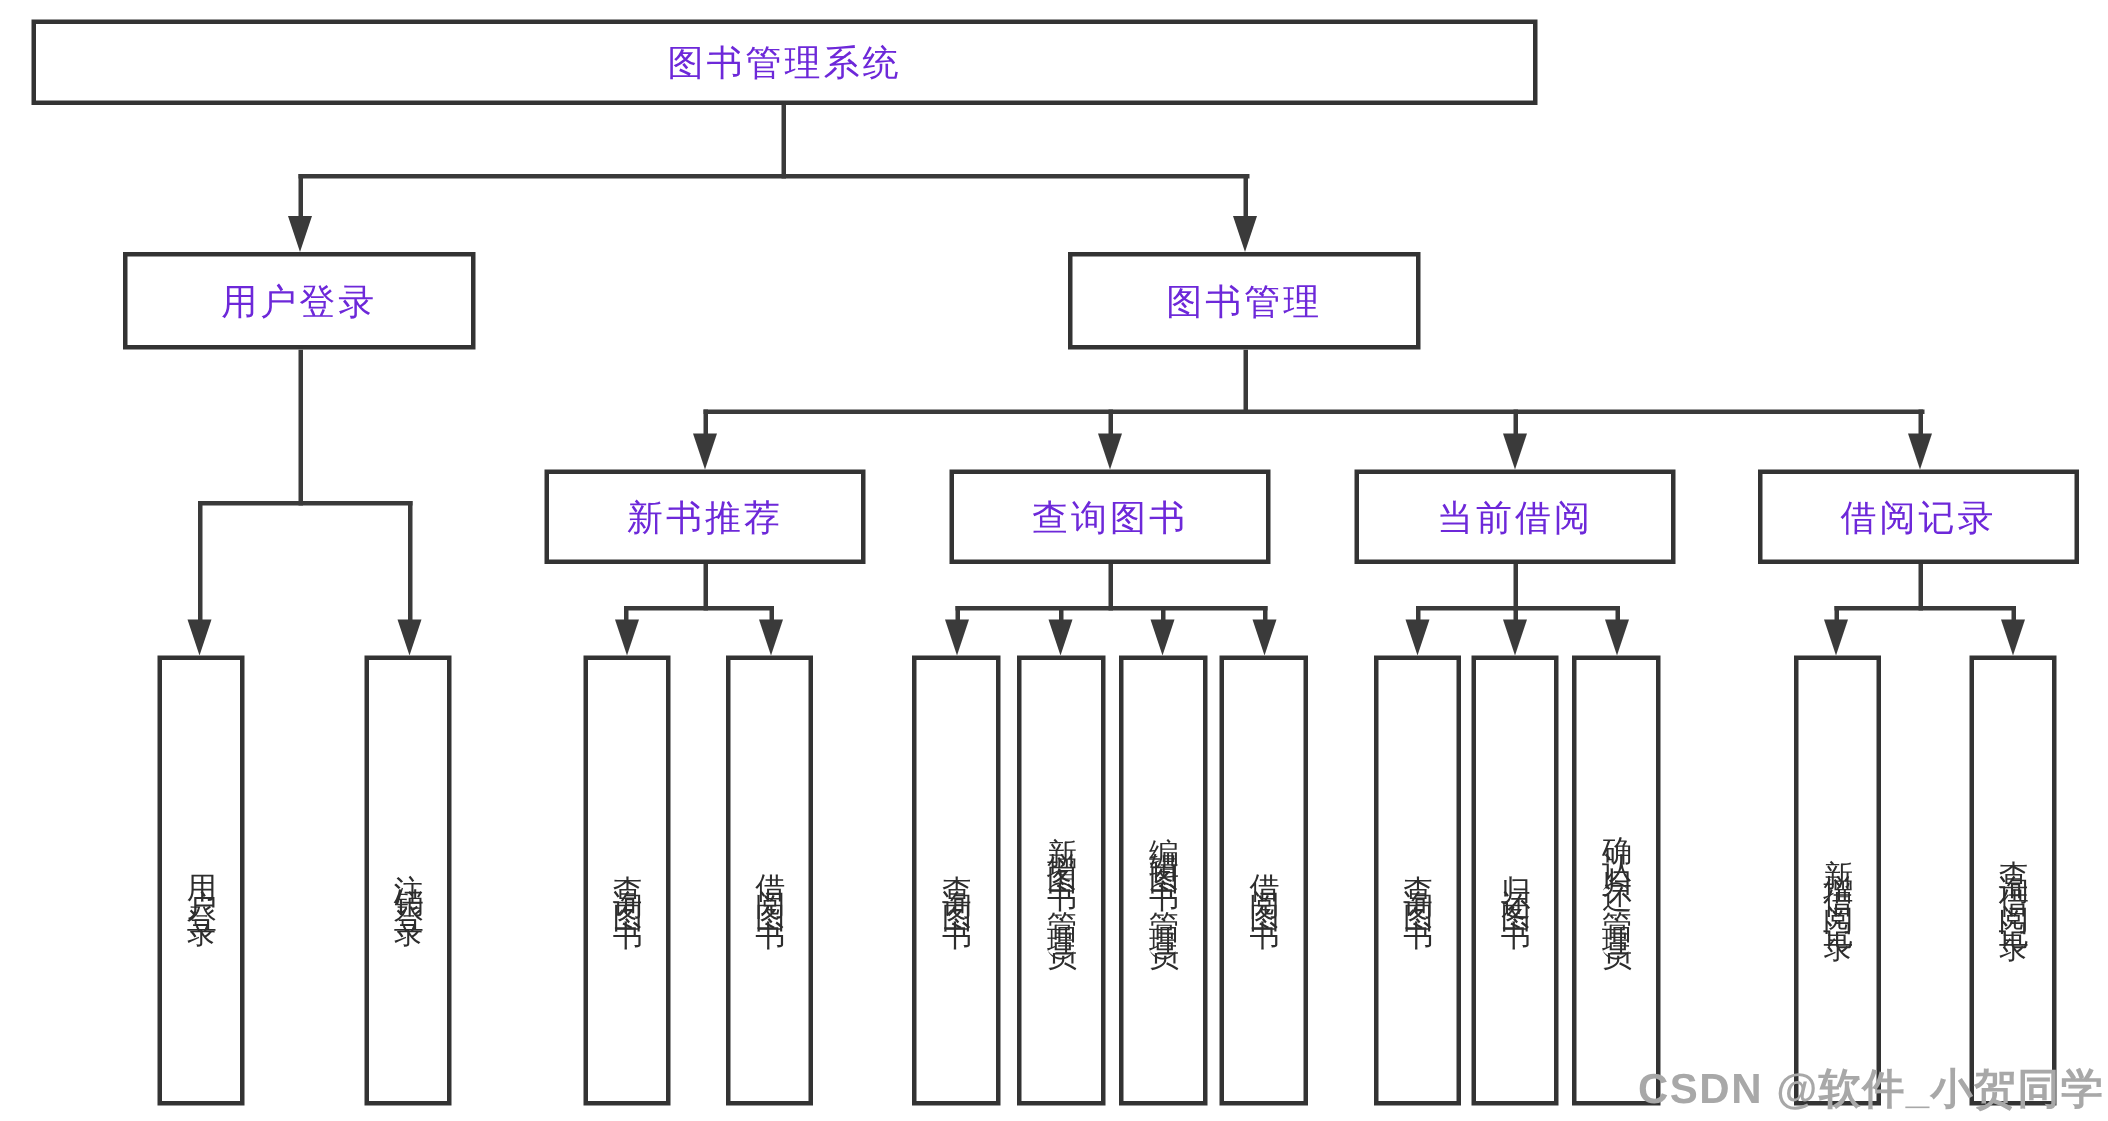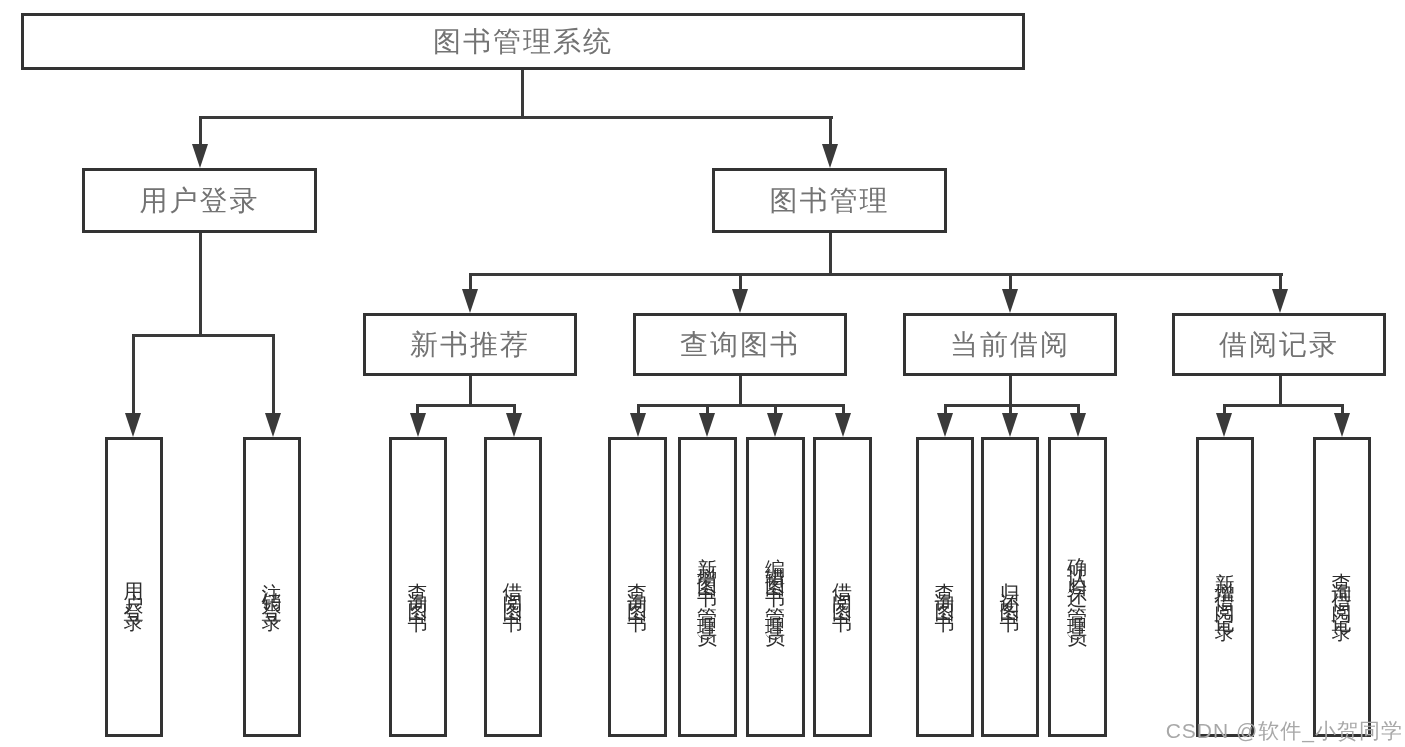--- a/index.html
+++ b/index.html
@@ -4,34 +4,34 @@
 <style>
   html,body{margin:0;padding:0;background:#fff;}
   .stage{
     position:relative;width:1405px;height:747px;background:#fff;overflow:hidden;
     font-family:"Liberation Sans","DejaVu Sans",sans-serif;color:#2d2d2d;
   }
   .node{
     position:absolute;box-sizing:border-box;background:#fff;
     border:3px solid #333;display:flex;align-items:center;justify-content:center;
   }
-  .h-label{font-size:28px;letter-spacing:2px;white-space:nowrap;color:#737373;}
+  .h-label{font-size:24px;letter-spacing:2px;white-space:nowrap;color:#6d28d9;}
   .v-label{
     writing-mode:vertical-rl;text-orientation:mixed;
     font-size:20px;letter-spacing:10px;line-height:1.1;color:#2d2d2d;white-space:nowrap;
   }
   .line{position:absolute;background:#3a3a3a;}
   .arrow{
     position:absolute;width:0;height:0;
     border-left:8px solid transparent;border-right:8px solid transparent;
     border-top:24px solid #3a3a3a;
   }
   .watermark{
-    position:absolute;right:2px;bottom:2px;font-size:21px;letter-spacing:1px;
-    color:#a8a8a8;z-index:10;white-space:nowrap;
+    position:absolute;right:2px;bottom:2px;font-size:28px;letter-spacing:1px;
+    color:#a8a8a8;z-index:10;white-space:nowrap;font-weight:bold;
   }
 </style>
 </head>
 <body>
 
 <div class="stage">
 
   <div class="line" style="left:521px;top:69px;width:3px;height:50px;"></div>
   <div class="line" style="left:199px;top:116px;width:634px;height:3px;"></div>
   <div class="line" style="left:199px;top:116px;width:3px;height:32px;"></div>

